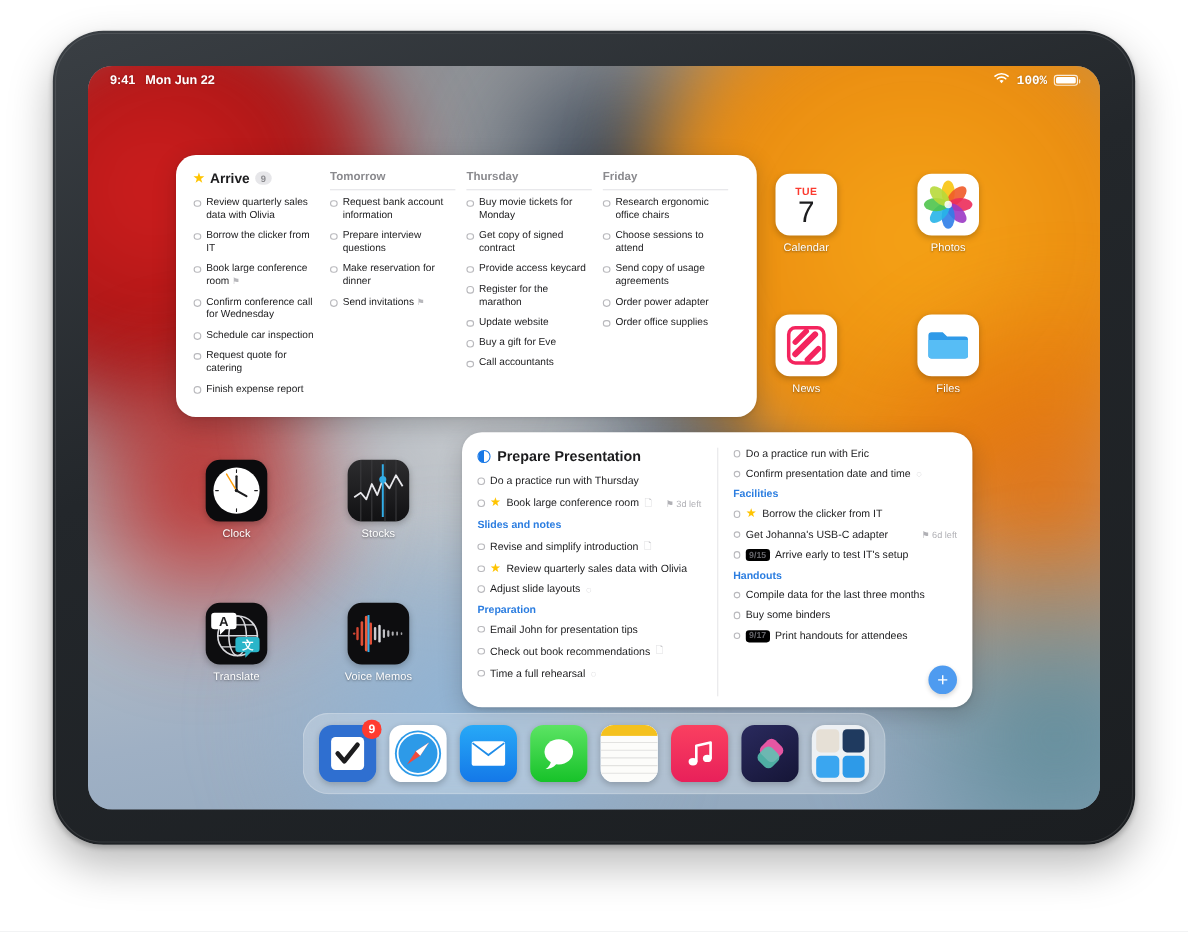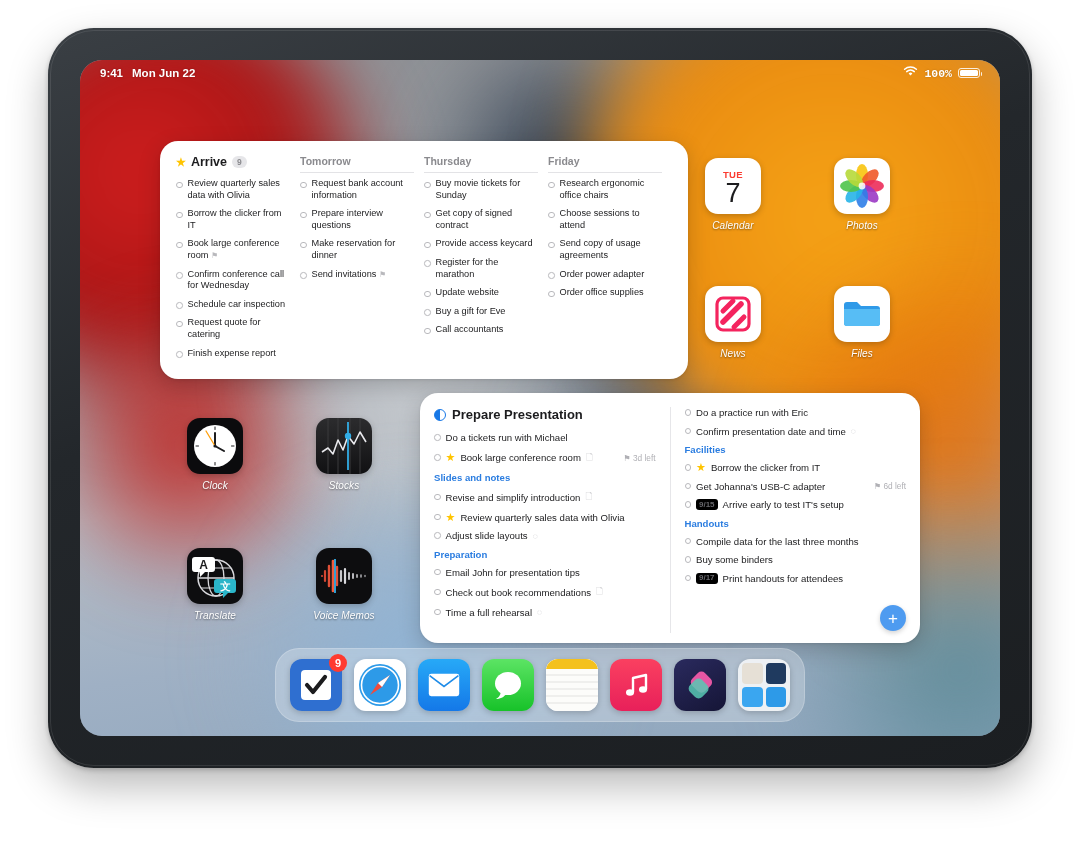--- a/index.html
+++ b/index.html
@@ -85,21 +85,21 @@
 
   
   .widget {
     position:absolute;
     background:#ffffff;
     border-radius:18px;
     box-shadow:0 7px 22px rgba(0,0,0,.18), 0 1px 3px rgba(0,0,0,.10);
     overflow:hidden;
   }
   #widget-upcoming { left:80px; top:81px; width:528px; height:238px; padding:14px 16px 10px; }
-  #widget-list     { left:340px; top:333px; width:500px; height:250px; padding:14px 0 10px; }
+  #widget-list     { left:340px; top:333px; width:464px; height:250px; padding:14px 0 10px; }
 
   .cols { display:flex; gap:0; height:100%; }
   .col { flex:1; padding-right:10px; }
 
   .col-head {
     font-size:10.5px; font-weight:bold; color:#8a8a8e;
     padding-bottom:5px; margin-bottom:5px;
     border-bottom:1px solid #e3e3e6;
     display:flex; align-items:center; gap:5px;
   }
@@ -156,21 +156,20 @@
   
   .appicon { position:absolute; width:100px; text-align:center; }
   .ic {
     width:56px; height:56px; margin:0 auto 6px;
     border-radius:13px; position:relative; overflow:hidden;
     box-shadow:0 2px 6px rgba(0,0,0,.22);
   }
   .applabel {
     font-size:10px; color:#fff; text-shadow:0 1px 2px rgba(0,0,0,.45);
     letter-spacing:.1px;
-    font-style:italic;
   }
 
   
   .ic-cal { background:#fff; display:flex; flex-direction:column;
             align-items:center; justify-content:center; }
   .cal-dow { color:#fb3b30; font-size:9.5px; font-weight:bold; letter-spacing:.4px; margin-top:2px;}
   .cal-day { color:#1c1c1e; font-size:27px; font-weight:300; line-height:26px; }
   
   .ic-ph { background:#fff; }
   
@@ -324,21 +323,21 @@
               <span class="task-txt"><span>Send invitations</span> <span class="flagicon">⚑</span></span>
             </div>
         </div>
 
         <div class="col">
           <div class="col-head">
             <span>Thursday</span>
           </div>
           <div class="task">
               <span class="circ"></span>
-              <span class="task-txt">Buy movie tickets for Sunday</span>
+              <span class="task-txt">Buy movie tickets for Monday</span>
             </div>
           <div class="task">
               <span class="circ"></span>
               <span class="task-txt">Get copy of signed contract</span>
             </div>
           <div class="task">
               <span class="circ"></span>
               <span class="task-txt">Provide access keycard</span>
             </div>
           <div class="task">
@@ -391,21 +390,21 @@
       <div class="cols">
 
         <div class="lcol left">
           <div class="list-title">
             <span class="halfcircle"></span>
             <span>Prepare Presentation</span>
           </div>
 
           <div class="li">
               <span class="circ"></span>
-              <span class="li-txt">Do a tickets run with Michael</span>
+              <span class="li-txt">Do a practice run with Thursday</span>
             </div>
 
           <div class="li">
             <span class="circ"></span>
             <span class="star">★</span>
             <span class="li-txt">Book large conference room</span>
             <span class="noteicon">🗋</span>
             <span class="timeleft">⚑ 3d left</span>
           </div>
 

